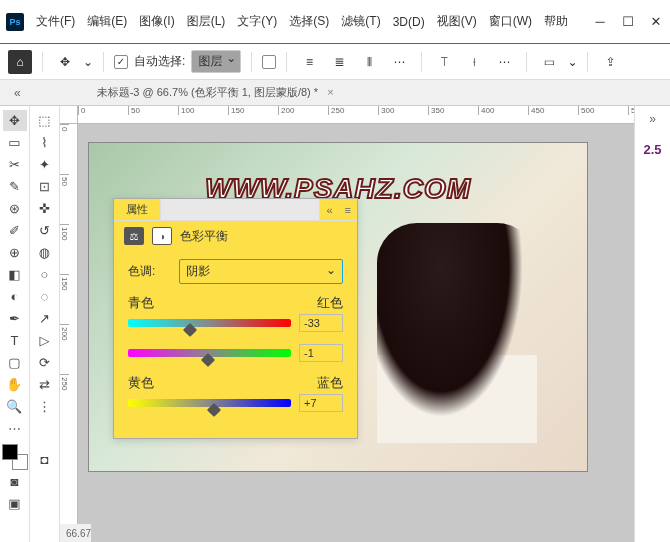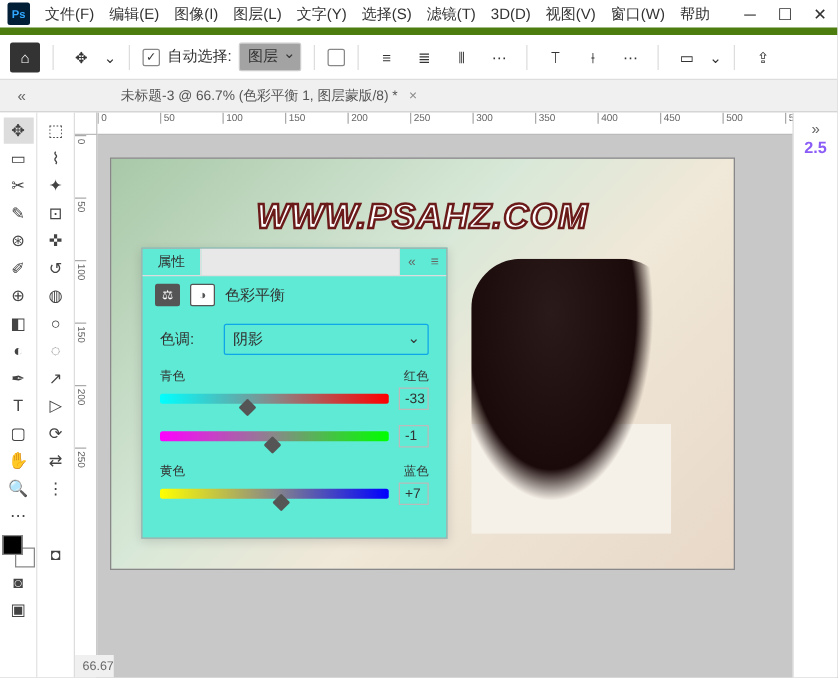--- a/index.html
+++ b/index.html
@@ -1,17 +1,17 @@
 <!DOCTYPE html>
 <html><head>
 <meta charset="utf-8">
 <style>
 * { margin: 0; padding: 0; box-sizing: border-box; font-family: "Microsoft YaHei", sans-serif; }
 body { width: 670px; height: 542px; background: #f0f0f0; overflow: hidden; position: relative; font-size: 12px; color: #333; }
-.titlebar { height: 28px; background: #fff; display: flex; align-items: center; border-bottom: 6px solid #4d7c0f; }
+.titlebar { height: 44px; background: #fff; display: flex; align-items: center; border-bottom: 1px solid #4d7c0f; }
 .ps-icon { width: 18px; height: 18px; background: #001e36; color: #31a8ff; font-size: 9px; font-weight: bold; display: flex; align-items: center; justify-content: center; margin: 0 6px; border-radius: 2px; }
 .menu-item { padding: 0 6px; cursor: default; font-size: 12px; }
 .win-controls { margin-left: auto; display: flex; }
 .win-btn { width: 28px; height: 24px; display: flex; align-items: center; justify-content: center; font-size: 13px; }
 .options-bar { height: 36px; background: #fff; display: flex; align-items: center; border-bottom: 1px solid #ddd; padding: 0 8px; gap: 6px; }
 .opt-icon { width: 24px; height: 24px; display: flex; align-items: center; justify-content: center; border-radius: 2px; }
 .opt-icon.home { background: #333; color: #fff; }
 .divider { width: 1px; height: 20px; background: #ddd; margin: 0 4px; }
 .checkbox { width: 14px; height: 14px; border: 1px solid #888; border-radius: 2px; display: inline-flex; align-items: center; justify-content: center; font-size: 10px; }
 .checkbox.checked::after { content: "✓"; color: #333; }
@@ -32,44 +32,44 @@
 .ruler-h { position: absolute; top: 0; left: 18px; right: 0; height: 18px; background: #fff; border-bottom: 1px solid #bbb; font-size: 8px; color: #666; display: flex; align-items: flex-start; overflow: hidden; }
 .ruler-h span { width: 50px; flex-shrink: 0; padding-left: 2px; border-left: 1px solid #aaa; }
 .ruler-v { position: absolute; top: 18px; left: 0; width: 18px; bottom: 0; background: #fff; border-right: 1px solid #bbb; font-size: 8px; color: #666; }
 .ruler-v span { display: block; height: 50px; writing-mode: vertical-rl; border-top: 1px solid #aaa; padding-top: 2px; }
 .ruler-corner { position: absolute; top: 0; left: 0; width: 18px; height: 18px; background: #fff; border-right: 1px solid #bbb; border-bottom: 1px solid #bbb; }
 .canvas-area { position: absolute; top: 18px; left: 18px; right: 0; bottom: 0; overflow: hidden; }
 .photo { position: absolute; top: 18px; left: 10px; width: 500px; height: 330px; background: linear-gradient(135deg, #a8c8a8 0%, #d8e8d8 40%, #f0e8d8 60%, #e8d8c8 100%); border: 1px solid #888; overflow: hidden; }
 .photo::before { content: ""; position: absolute; right: 50px; top: 80px; width: 160px; height: 220px; background: radial-gradient(ellipse at 40% 20%, #2a1a1a 0%, #1a0a0a 50%, transparent 60%), linear-gradient(180deg, transparent 60%, #f5f0e8 60%); border-radius: 40px 40px 0 0; }
 .watermark { position: absolute; top: 30px; left: 50%; transform: translateX(-50%); font-size: 28px; font-weight: bold; font-style: italic; color: #fff; -webkit-text-stroke: 2px #6b1a1a; letter-spacing: 1px; white-space: nowrap; }
 .right-panel { width: 36px; background: #fff; border-left: 1px solid #ddd; display: flex; flex-direction: column; align-items: center; padding-top: 6px; }
-.rp-val { color: #8b5cf6; font-weight: bold; font-size: 13px; margin-top: 0; text-align: center; }
+.rp-val { color: #701a75; font-weight: bold; font-size: 13px; margin-top: 16px; text-align: center; }
 .status { position: absolute; bottom: 0; left: 60px; height: 18px; font-size: 10px; color: #666; display: flex; align-items: center; padding-left: 6px; background: #f0f0f0; }
 
-.panel { position: absolute; left: 113px; top: 198px; width: 245px; background: #5eead4; border: 1px solid #aaa; box-shadow: 0 2px 8px rgba(0,0,0,0.15); z-index: 100; }
+.panel { position: absolute; left: 113px; top: 198px; width: 245px; background: #fde047; border: 1px solid #aaa; box-shadow: 0 2px 8px rgba(0,0,0,0.15); z-index: 100; }
 .panel-head { height: 22px; display: flex; align-items: center; border-bottom: 1px solid #ddd; }
 .panel-tab { padding: 0 12px; height: 100%; display: flex; align-items: center; font-size: 11px; border-right: 1px solid #ddd; }
 .panel-tab.inactive { background: #e8e8e8; flex: 1; }
 .panel-ctrl { padding: 0 6px; color: #666; font-size: 11px; }
 .panel-sub { height: 30px; display: flex; align-items: center; padding: 0 10px; gap: 8px; font-size: 12px; }
 .panel-sub .ic { width: 20px; height: 18px; background: #555; border-radius: 2px; display: inline-flex; align-items: center; justify-content: center; color: #fff; font-size: 10px; }
 .panel-body { padding: 8px 14px 14px; }
 .prow { display: flex; align-items: center; gap: 24px; margin-bottom: 10px; }
 .prow label { font-size: 12px; }
 .prow .sel { flex: 1; border: 1px solid #0ea5e9; padding: 3px 6px; border-radius: 2px; position: relative; }
 .prow .sel::after { content: "⌄"; position: absolute; right: 6px; }
 .slider-row { margin-bottom: 12px; }
-.slider-labels { display: flex; justify-content: space-between; font-size: 10px; margin-bottom: 2px; }
+.slider-labels { display: flex; justify-content: space-between; font-size: 13px; margin-bottom: 2px; }
 .slider-track-wrap { display: flex; align-items: center; gap: 8px; }
 .slider-track { flex: 1; height: 8px; position: relative; border-radius: 2px; }
 .g-cr { background: linear-gradient(90deg, #00ffff, #888, #ff0000); }
 .g-mg { background: linear-gradient(90deg, #ff00ff, #888, #00ff00); }
 .g-yb { background: linear-gradient(90deg, #ffff00, #888, #0000ff); }
 .thumb { position: absolute; top: 6px; width: 10px; height: 10px; background: #555; transform: translateX(-50%) rotate(45deg); border-radius: 1px; }
-.val-box { width: 24px; border: 1px solid #bbb; padding: 2px 4px; text-align: left; font-size: 11px; }
+.val-box { width: 44px; border: 1px solid #bbb; padding: 2px 4px; text-align: left; font-size: 11px; }
 .keep-row { display: flex; align-items: center; gap: 6px; margin-top: 4px; }
 </style>
 </head>
 <body>
 
 <div class="titlebar">
   <div class="ps-icon">Ps</div>
   <div class="menu-item">文件(F)</div>
   <div class="menu-item">编辑(E)</div>
   <div class="menu-item">图像(I)</div>

